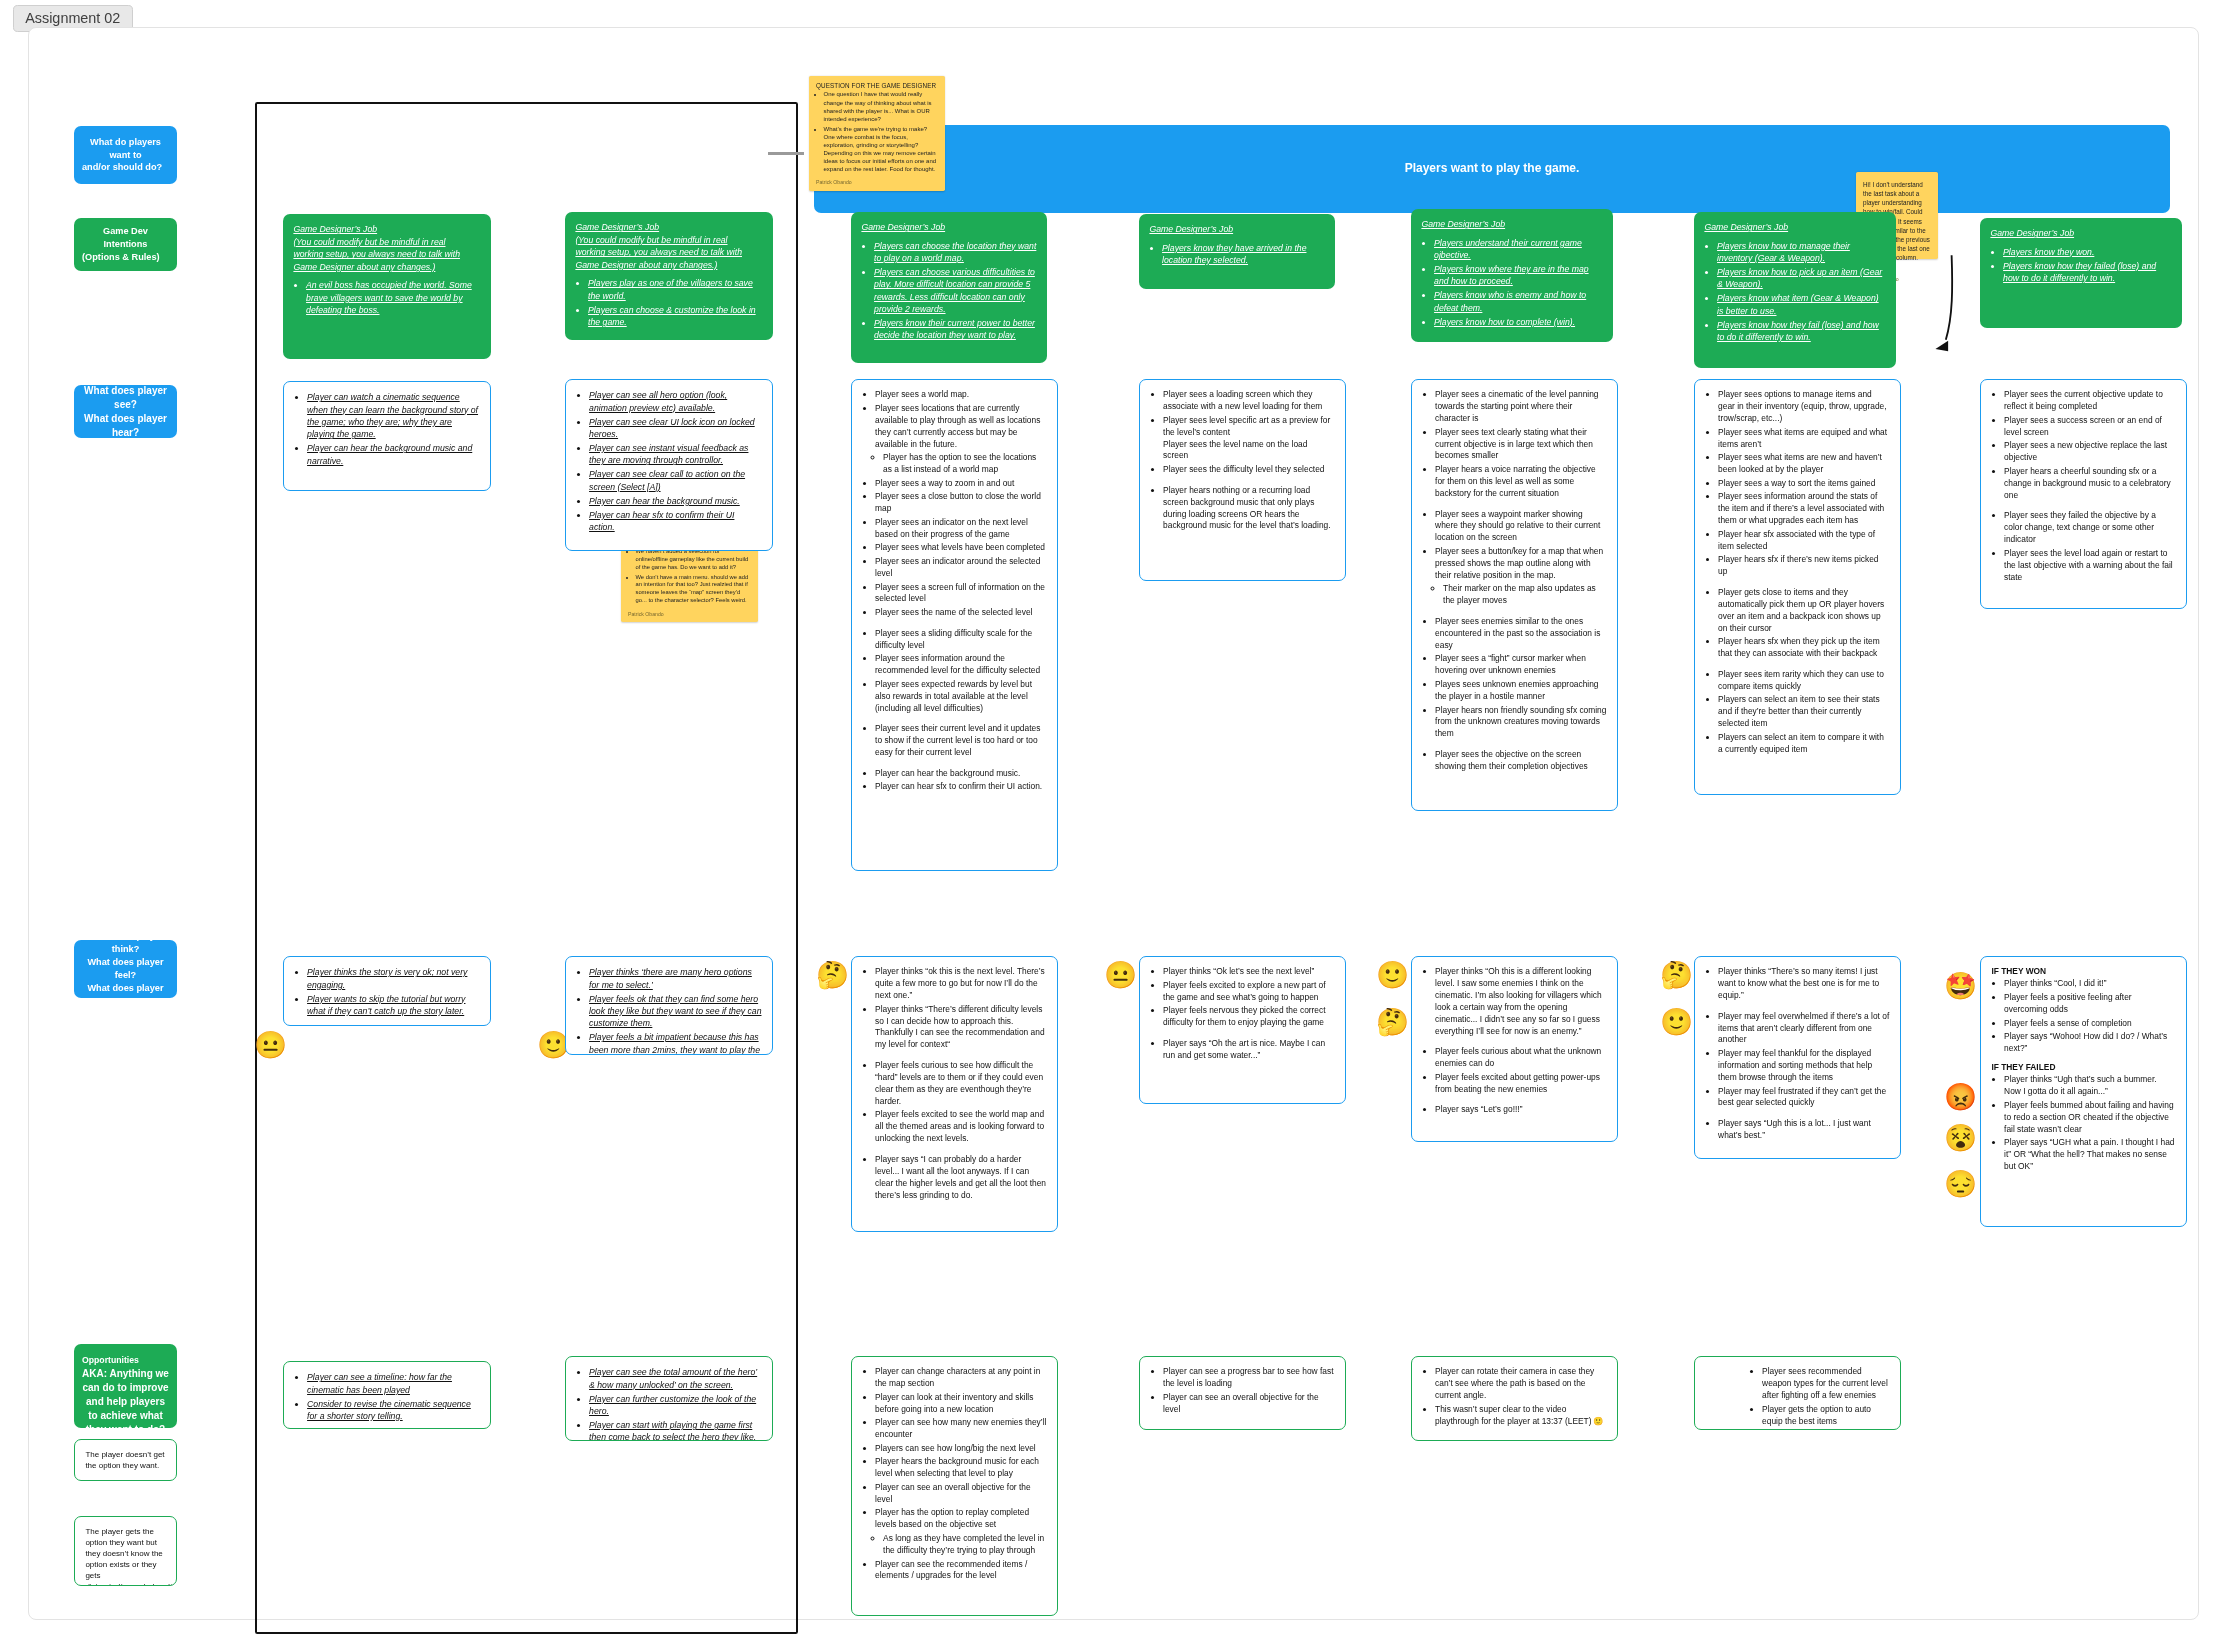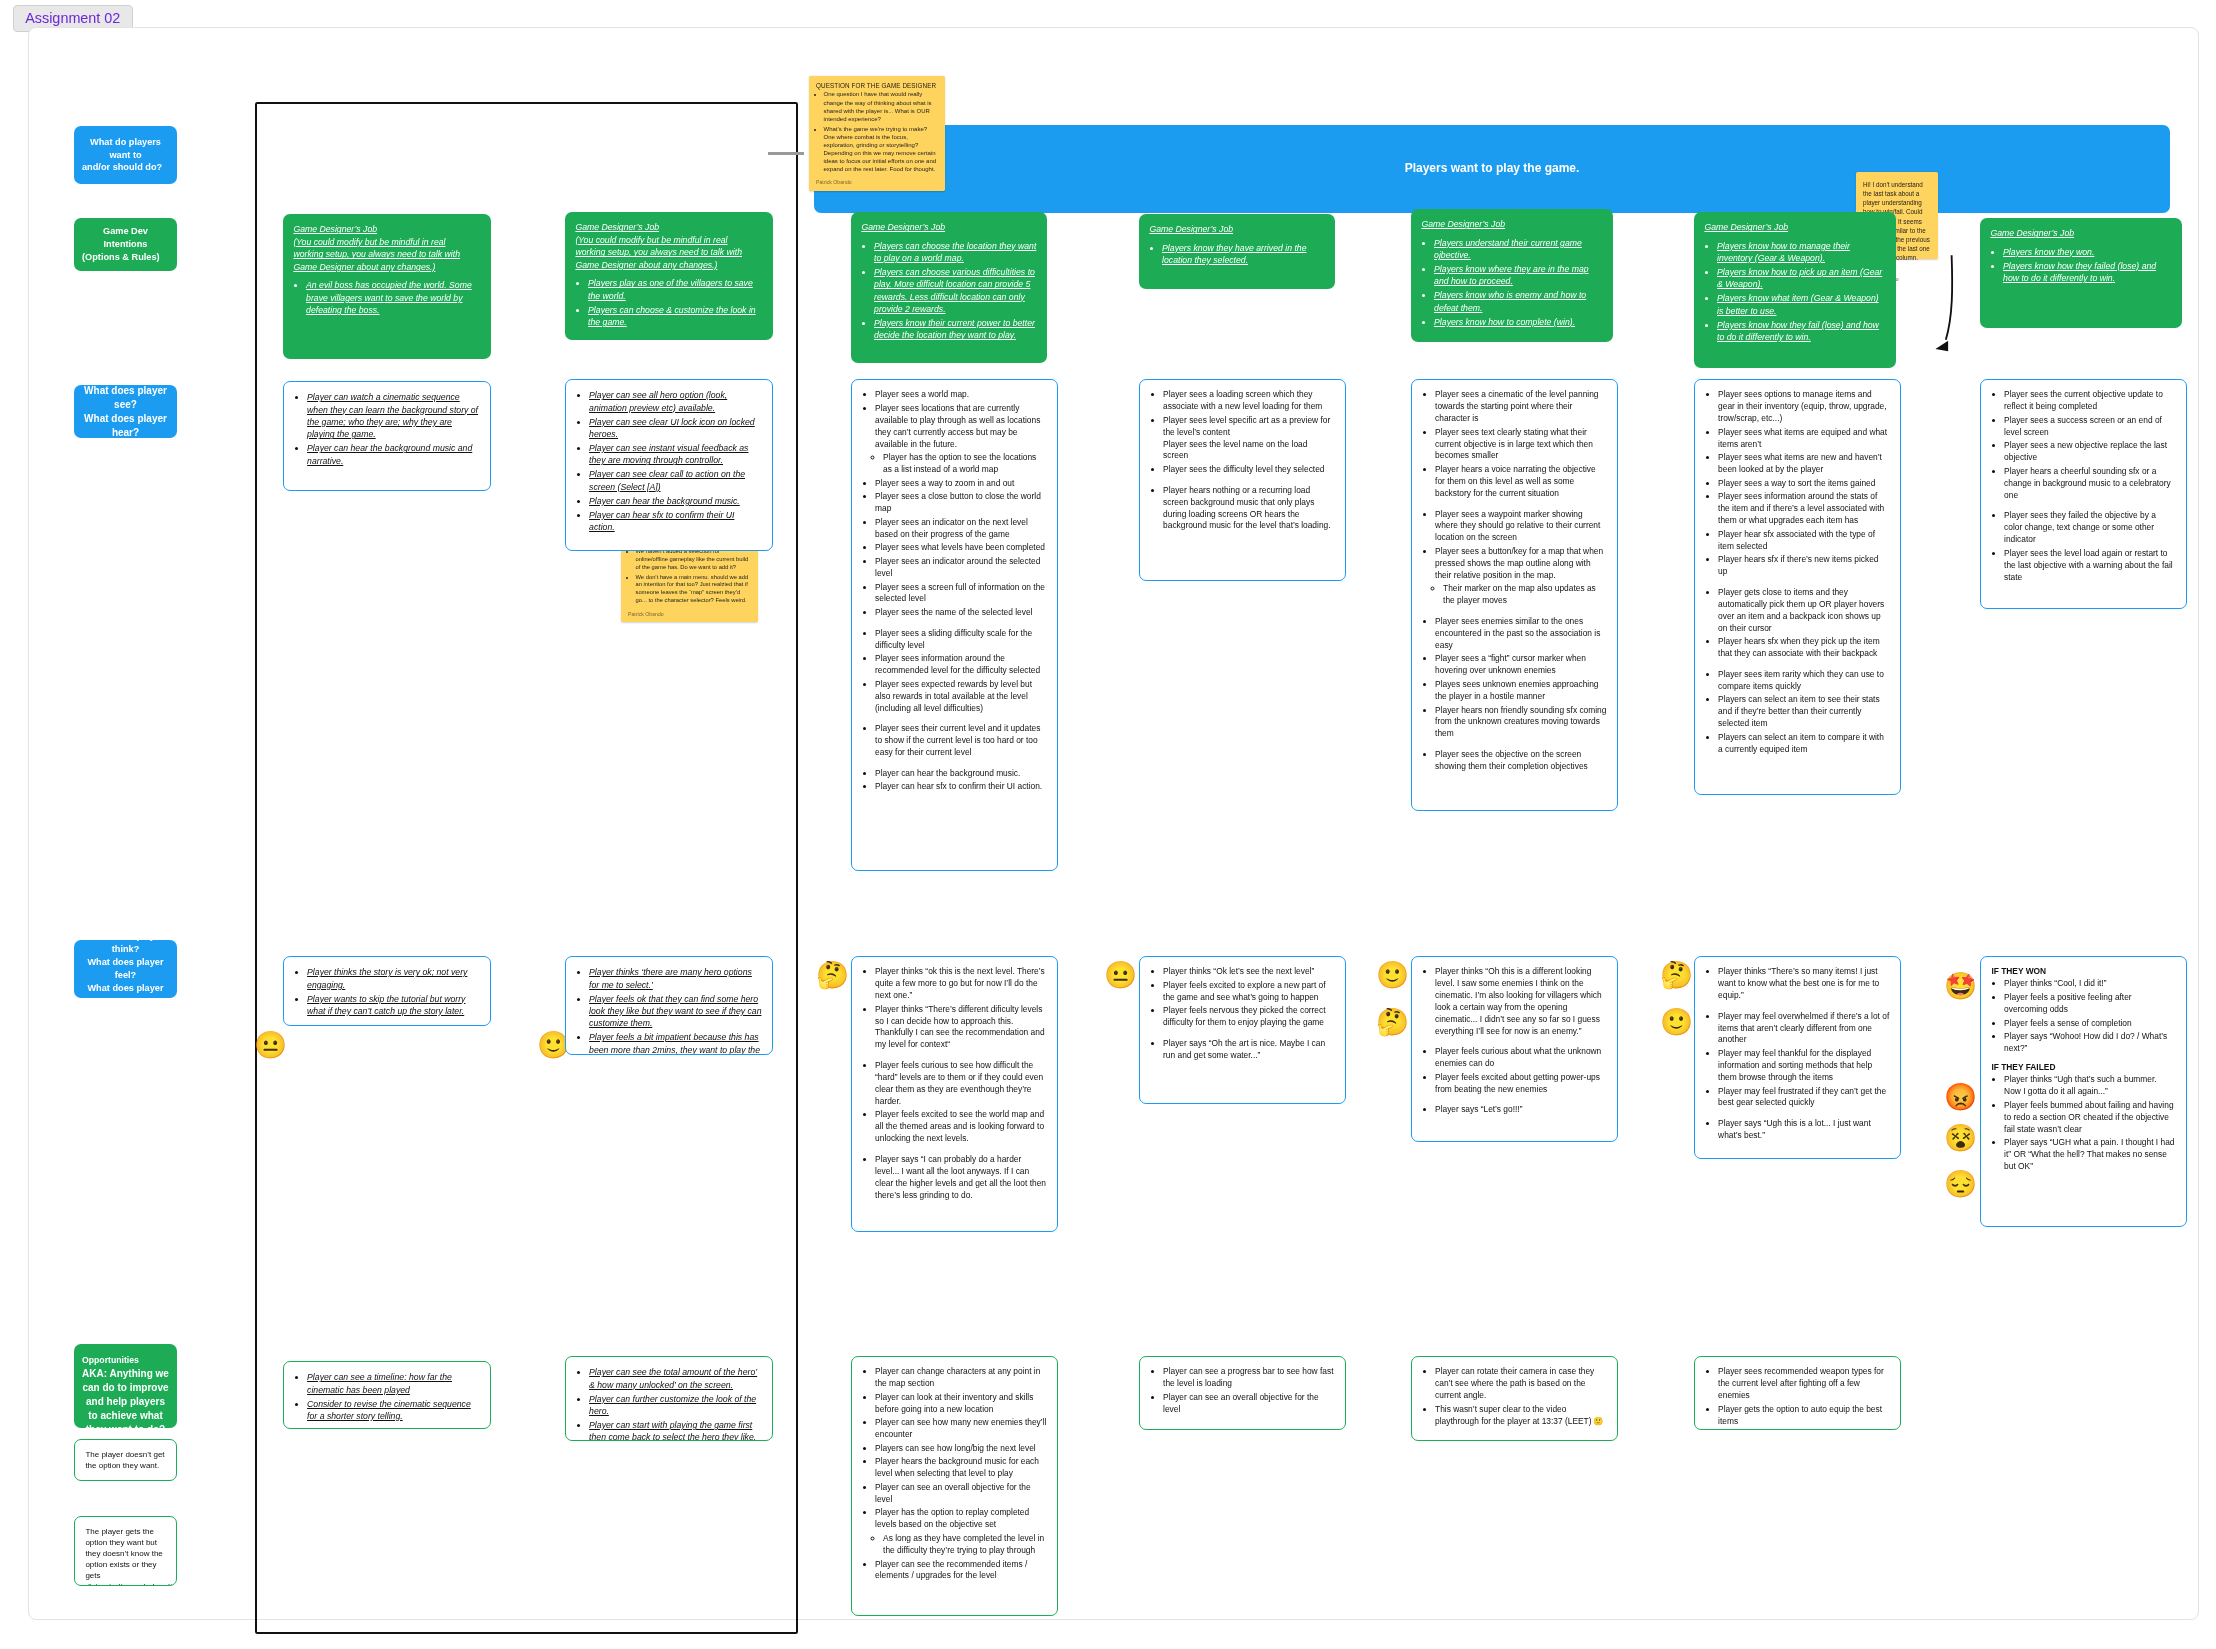--- a/index.html
+++ b/index.html
@@ -7,21 +7,21 @@
   body {
     width:2216px; height:1650px;
     background:#ffffff;
     font-family:"Liberation Sans", sans-serif;
     position:relative;
     overflow:hidden;
   }
   #tab {
     position:absolute; left:12.7px; top:4.6px;
     background:#e8e8e8; border:0.6px solid #cfcfcf; border-radius:4.6px;
-    padding:4px 11.5px 5.2px 11.5px; font-size:14.4px; color:#6d28d9;
+    padding:4px 11.5px 5.2px 11.5px; font-size:14.4px; color:#404040;
     font-family:"Liberation Sans", sans-serif;
   }
   #board {
     position:absolute; left:28px; top:27px; width:2171px; height:1593px;
     border:1.2px solid #e3e3e3; border-radius:8px; background:#fff;
   }
   
   #blackframe {
     position:absolute; left:226px; top:74px; width:543px; height:1532px;
     border:2.9px solid #111; border-radius:2.3px; background:transparent;
@@ -503,21 +503,21 @@
 
   <div class="card white-green" style="left:1382px; top:1328px; width:207px; height:85px;">
     <div class="card-inner" style="font-size:8.4px;">
         <ul class="b">
           <li>Player can rotate their camera in case they can’t see where the path is based on the current angle.</li>
           <li>This wasn’t super clear to the video playthrough for the player at 13:37 (LEET) 🙂</li>
         </ul>
       </div>
   </div>
 
-  <div class="card white-green" style="left:1665px; top:1328px; width:207px; height:74px;">
+  <div class="card white-green" style="left:1665px; top:1328px; width:207px; height:74px;padding-left:44px;">
     <div class="card-inner" style="font-size:8.4px;">
         <ul class="b">
           <li>Player sees recommended weapon types for the current level after fighting off a few enemies</li>
           <li>Player gets the option to auto equip the best items</li>
         </ul>
       </div>
   </div>
 
 
 </div>

